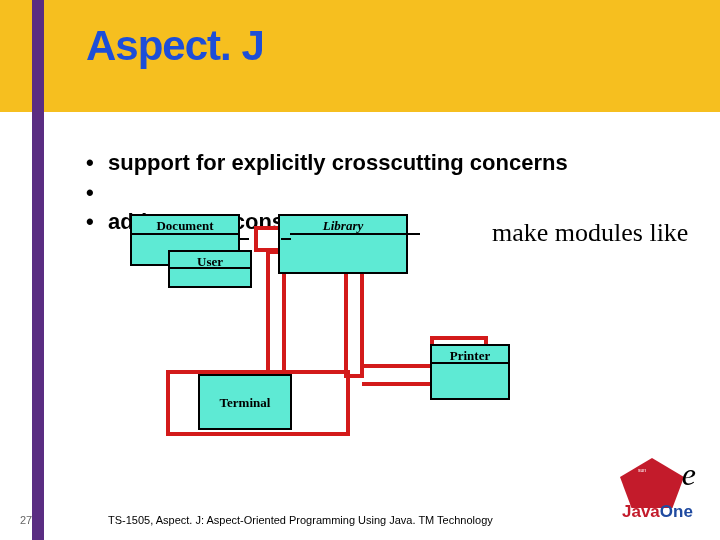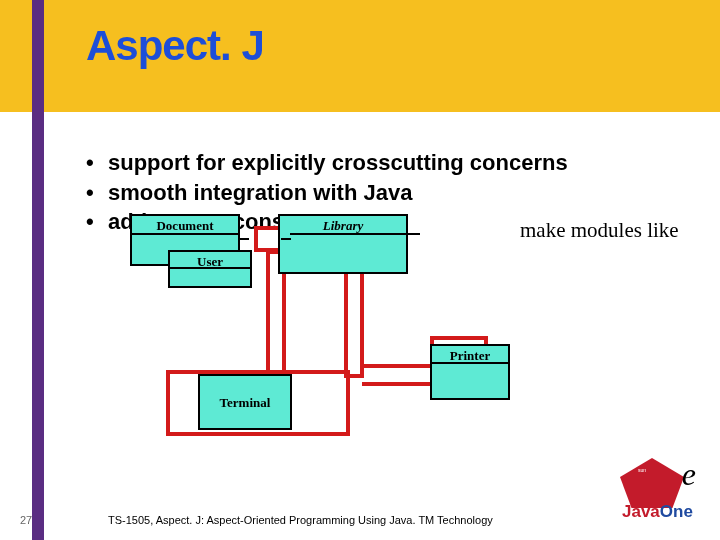--- a/index.html
+++ b/index.html
@@ -7,21 +7,21 @@
 
   .left-stripe { position: absolute; left: 32px; top: 0; width: 12px; height: 100%; background: #5a2d82; }
 
   .title-band { position: absolute; left: 0; top: 0; width: 100%; height: 112px; background: #f6bf1f; }
   .title { position: absolute; left: 86px; top: 22px; font-size: 42px; font-weight: bold; color: #1d4ed8; letter-spacing: -1px; }
 
   .bullets { position: absolute; left: 86px; top: 148px; font-size: 22px; font-weight: bold; color: #000; line-height: 1.35; }
   .bullets .row { display: flex; }
   .bullets .dot { width: 22px; }
 
-  .annot { position: absolute; left: 492px; top: 218px; font-family: "Comic Sans MS", cursive; font-size: 21px; color: #000; line-height: 1.15; margin-left: 28px; }
+  .annot { position: absolute; left: 492px; top: 218px; font-family: "Comic Sans MS", cursive; font-size: 26px; color: #000; line-height: 1.15; }
 
   .diagram { position: absolute; left: 130px; top: 214px; width: 420px; height: 230px; }
   .red { position: absolute; border: 4px solid #d31a1a; background: transparent; }
   .box { position: absolute; border: 2px solid #000; background: #5eead4; font-family: "Comic Sans MS", cursive; font-size: 13px; font-weight: bold; display: flex; align-items: flex-start; justify-content: center; padding-top: 2px; }
   .box-sm { position: absolute; border: 1.5px solid #000; background: #fff; }
   .stub { position: absolute; background: #000; }
 
   .footer-num { position: absolute; left: 20px; bottom: 14px; font-size: 11px; color: #666; margin-top: 15px; }
   .footer-txt { position: absolute; left: 108px; bottom: 14px; font-size: 11px; color: #000; }
 
@@ -41,21 +41,20 @@
 
 <h1 class="title">Aspect. J</h1>
 
 <div class="bullets">
   <div class="row">
       <span class="dot">•</span>
       <span>support for explicitly crosscutting concerns</span>
     </div>
   <div class="row">
       <span class="dot">•</span>
-      <span>smooth integration with Java</span>
     </div>
   <div class="row">
       <span class="dot">•</span>
       <span>adds 3 new constructs</span>
     </div>
 </div>
 
 <div class="annot">
   <div>make modules like</div>
 </div>

